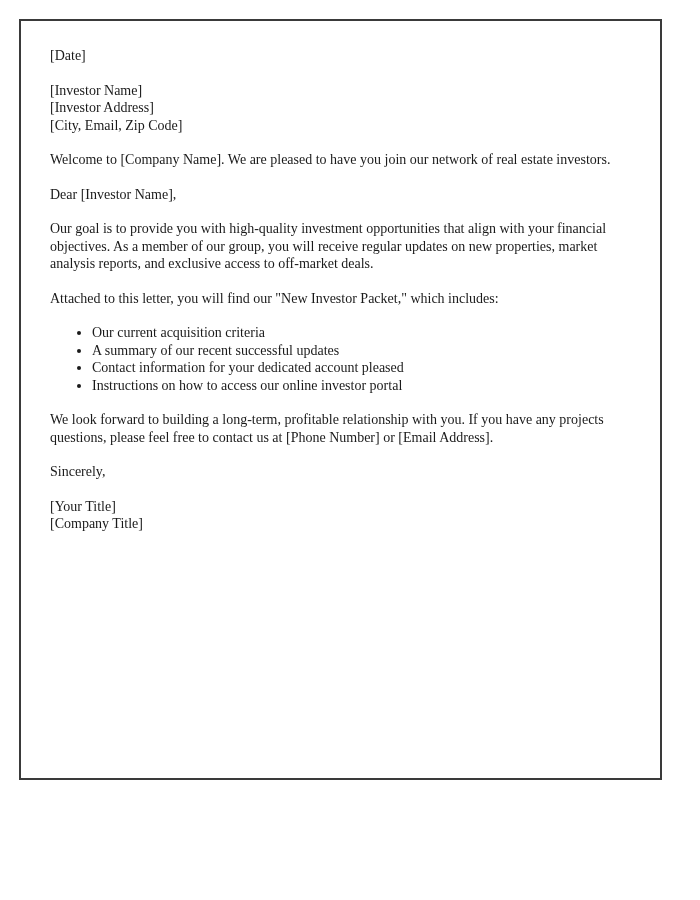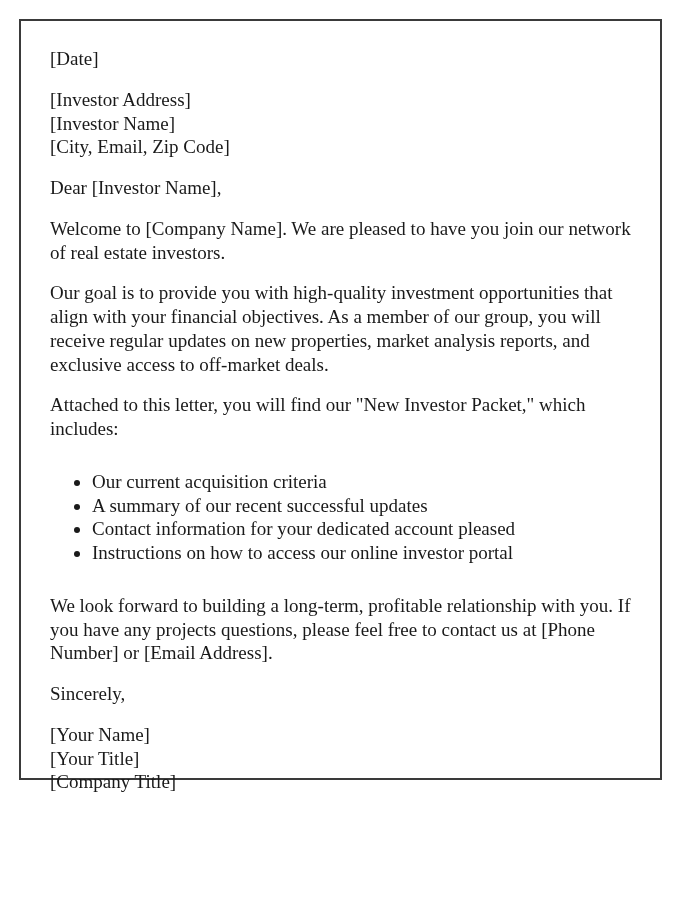--- a/index.html
+++ b/index.html
@@ -18,73 +18,72 @@
     .letter-page {
       position: absolute;
       left: 19px;
       top: 19px;
       width: 643px;
       height: 761px;
       box-sizing: border-box;
       border: 2px solid #3a3a3a;
       background: #ffffff;
       padding: 26px 29px;
-      font-size: 19px;
+      font-size: 14px;
       line-height: 1.25;
     }
     .block {
       margin: 0 0 17px 0;
     }
     .block:last-child {
       margin-bottom: 0;
     }
     .line {
       white-space: pre-wrap;
     }
     ul.packet-list {
-      margin: 29px 0;
+      margin: 17px 0;
       padding-left: 42px;
       list-style-type: disc;
     }
     ul.packet-list li {
       margin: 0;
       padding: 0;
     }
   </style>
 </head>
 <body style="background: rgb(255, 255, 255); color: rgb(26, 26, 26);">
 
 <div class="letter-page" style="border-color: rgb(58, 58, 58); background: rgb(255, 255, 255);">
 
   <div class="block line">[Date]</div>
 
   <div class="block">
+    <div class="line">[Investor Name]</div>
     <div class="line">[Investor Address]</div>
-    <div class="line">[Investor Name]</div>
     <div class="line">[City, Email, Zip Code]</div>
   </div>
 
+  <div class="block line">Welcome to [Company Name]. We are pleased to have you join our network of real estate investors.</div>
+
   <div class="block line">Dear [Investor Name],</div>
-
-  <div class="block line">Welcome to [Company Name]. We are pleased to have you join our network of real estate investors.</div>
 
   <div class="block line">Our goal is to provide you with high-quality investment opportunities that align with your financial objectives. As a member of our group, you will receive regular updates on new properties, market analysis reports, and exclusive access to off-market deals.</div>
 
   <div class="block line">Attached to this letter, you will find our "New Investor Packet," which includes:</div>
 
   <ul class="packet-list">
     <li class="line">Our current acquisition criteria</li>
     <li class="line">A summary of our recent successful updates</li>
     <li class="line">Contact information for your dedicated account pleased</li>
     <li class="line">Instructions on how to access our online investor portal</li>
   </ul>
 
   <div class="block line">We look forward to building a long-term, profitable relationship with you. If you have any projects questions, please feel free to contact us at [Phone Number] or [Email Address].</div>
 
   <div class="block line">Sincerely,</div>
 
   <div class="block">
-    <div class="line">[Your Name]</div>
     <div class="line">[Your Title]</div>
     <div class="line">[Company Title]</div>
   </div>
 
 </div>
 
 </body></html>

